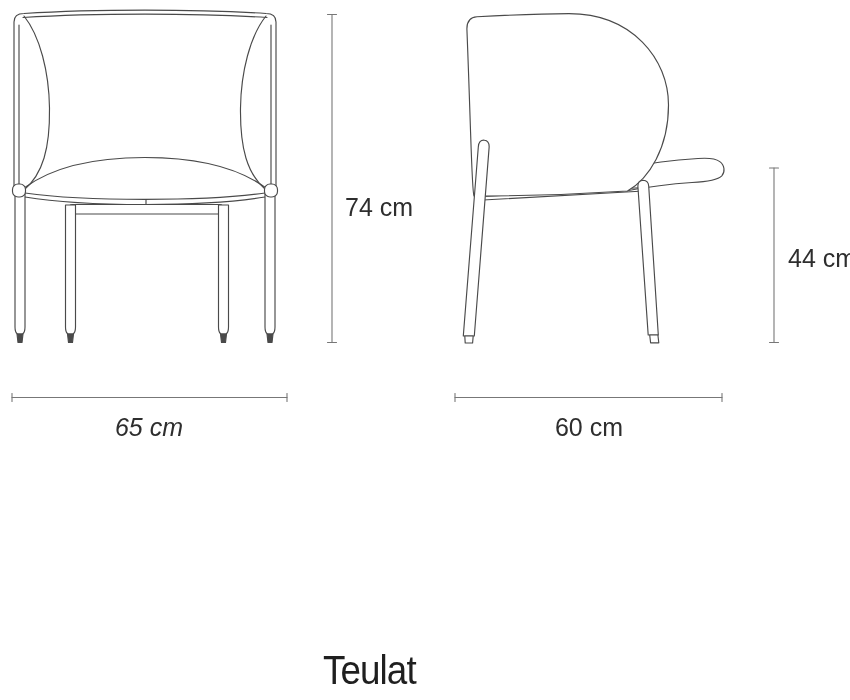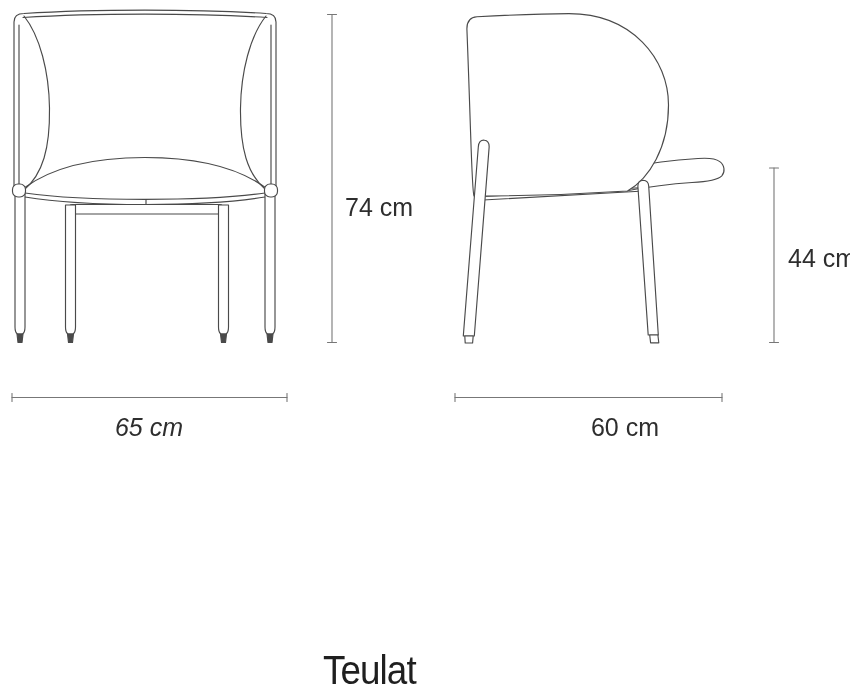--- a/index.html
+++ b/index.html
@@ -25,21 +25,21 @@
     position:absolute;
     font-size:25px;
     line-height:1.05;
     color:var(--color-label-text);
     white-space:nowrap;
   }
   .dim-label.centered{text-align:center;width:80px;}
   #label-height{left:345px;top:170px;margin-top:24px;}
   #label-seat-height{left:788px;top:245px;}
   #label-width{left:109px;top:414px;font-style:italic;}
-  #label-depth{left:549px;top:414px;margin-left:36px;}
+  #label-depth{left:549px;top:414px;}
   .brand-wordmark{
     position:absolute;
     left:323px;top:650px;
     font-size:40px;
     line-height:1;
     letter-spacing:-1px;
     color:var(--color-brand-text);
     transform:scaleX(0.92);
     transform-origin:left top;
     white-space:nowrap;

